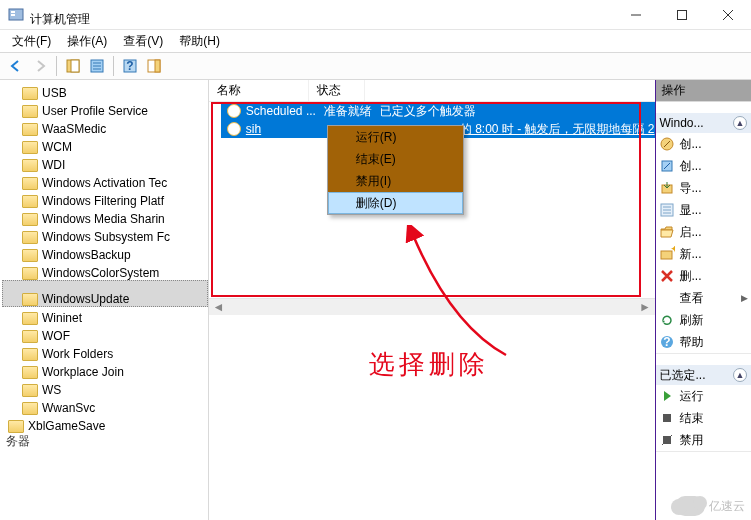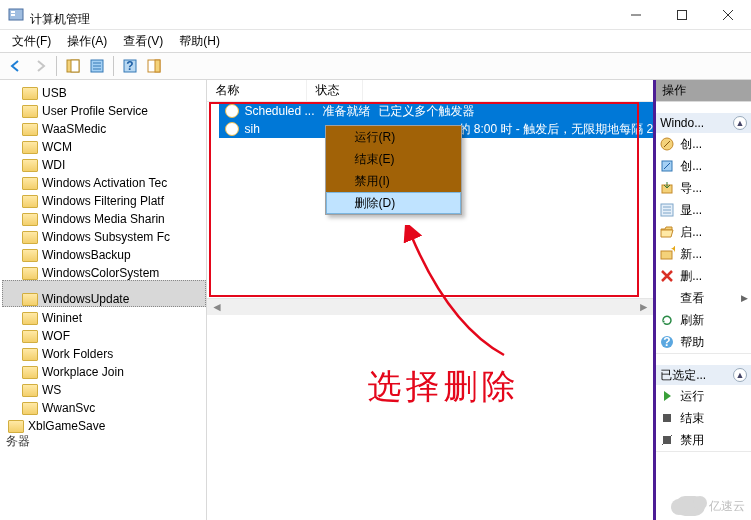--- a/index.html
+++ b/index.html
@@ -15,34 +15,34 @@
   .toolbar .sep { width: 1px; height: 20px; background: #c8c8c8; margin: 0 4px; }
   .body { display: flex; height: calc(520px - 30px - 22px - 28px); }
   .treepane { width: 210px; border-right: 1px solid #d9d9d9; overflow: hidden; position: relative; }
   .treepane .scroll { position: absolute; inset: 0; overflow-y: auto; }
   .tree { padding: 2px 0 2px 2px; }
   .tree .node { display: flex; align-items: flex-end; height: 18px; padding: 0 2px 0 20px; white-space: nowrap; }
   .tree .node.indent1 { padding-left: 20px; }
   .tree .node .folder { width: 16px; height: 13px; margin-right: 4px; background: linear-gradient(#ffe9a6,#f3cf6b); border: 1px solid #d2ae3f; border-radius: 1px; position: relative; flex: none;}
   .tree .node.selected { background: #d8d8d8; border: 1px dotted #888; padding-left: 19px; height: 27px;}
   .truncated { height: 18px; padding-left: 4px; color: #333;}
-  .center { flex: 1; display: flex; flex-direction: column; position: relative; border-right: 3px solid #4c1d95;}
+  .center { flex: 1; display: flex; flex-direction: column; position: relative; border-right: 1px solid #4c1d95;}
   .listhdr { display: flex; height: 22px; align-items: center; border-bottom: 1px solid #e9e9e9; }
   .listhdr .col { padding: 0 8px; height: 100%; display: flex; align-items: center; border-right: 1px solid #f0f0f0;}
   .listbody { background: #fff; }
   .listbody .row { display: flex; align-items: center; height: 18px; padding-left: 6px; color: #fff; white-space: nowrap; overflow: hidden; margin-left: 12px;}
   .listbody .row.selected { background: #0078d7; }
-  .listbody .row.selected2 { background: #0078d7; }
+  .listbody .row.selected2 { background: #0078d7; text-decoration: underline; }
   .clockicon { width: 14px; height: 14px; border-radius: 50%; border: 1.5px solid #e6b84e; background: #fff; margin-right: 5px; flex: none; }
   .redbox { position: absolute; border: 2px solid #e4071b; pointer-events: none; left: 2px; top: 22px; width: 430px; height: 195px;}
   .ctxmenu { position: absolute; left: 118px; top: 45px; width: 137px; background: #a16207; border: 1px solid #a0a0a0; box-shadow: 3px 3px 4px rgba(0,0,0,.25); z-index: 10;}
   .ctxmenu .mi { height: 22px; display: flex; align-items: center; padding: 0 10px 0 28px; }
   .ctxmenu .mi.hl { background: #bfe3ff; border: 1px solid #7bb6e0; padding: 0 9px 0 27px; height: 22px;}
   .arrow { position: absolute; left: 192px; top: 145px; width: 140px; height: 140px; pointer-events:none; z-index: 9;}
-  .annotation { position: absolute; left: 160px; top: 284px; color: #e4071b; font-size: 34px; font-weight: 500; letter-spacing: 4px; pointer-events:none;}
+  .annotation { position: absolute; left: 160px; top: 267px; color: #e4071b; font-size: 26px; font-weight: 500; letter-spacing: 4px; pointer-events:none;}
   .hscroll { height: 17px; background: #f0f0f0; border-top: 1px solid #e5e5e5; display: flex; align-items: center; justify-content: space-between; padding: 0 2px; position: absolute; bottom: 290px; left:0; right:0;}
   .hscroll .arr { width: 15px; height: 15px; display:flex;align-items:center;justify-content:center;color:#888;}
   .actpane { width: 96px; display: flex; flex-direction: column; }
   .actpane .hdr { height: 22px; background: #a3a3a3; border-bottom: 1px solid #d9d9d9; padding: 0 6px; display: flex; align-items: center;}
   .group { border-bottom: 1px solid #e9e9e9; }
   .group .ghdr { height: 20px; background: #e7eef7; display: flex; align-items: center; padding: 0 4px; justify-content: space-between; margin-top: 11px;}
   .group .ghdr .chev { width:14px; height:14px; border-radius:50%; background:#fff; border:1px solid #9ab; display:flex;align-items:center;justify-content:center;font-size:9px;color:#446;}
   .act { height: 22px; display: flex; align-items: center; padding: 0 3px; gap: 5px; white-space: nowrap; overflow: hidden;}
   .act .aicon { width: 16px; height: 16px; flex: none; display:flex;align-items:center;justify-content:center;}
   .watermark { position: absolute; right: 6px; bottom: 4px; display: flex; align-items: center; gap: 4px; color: #bdbdbd; font-size: 18px; font-weight: 400; pointer-events:none;}

